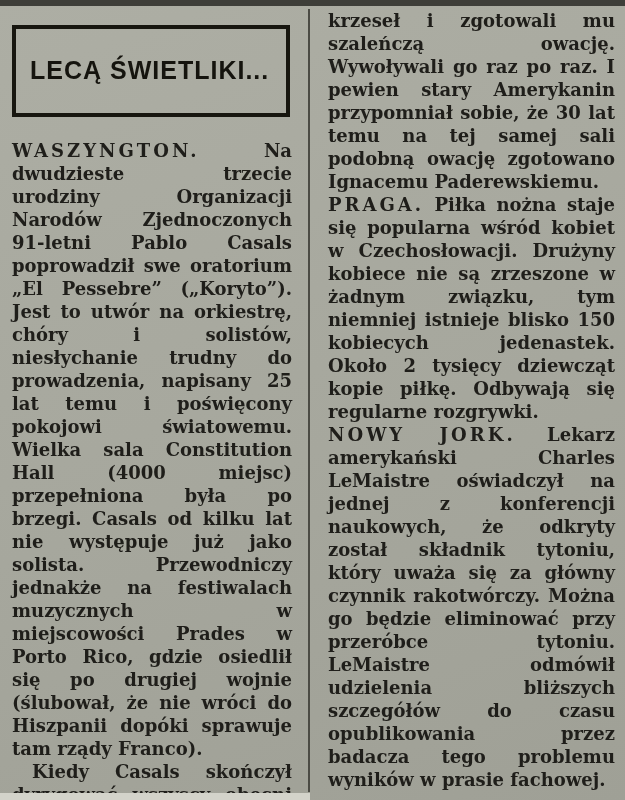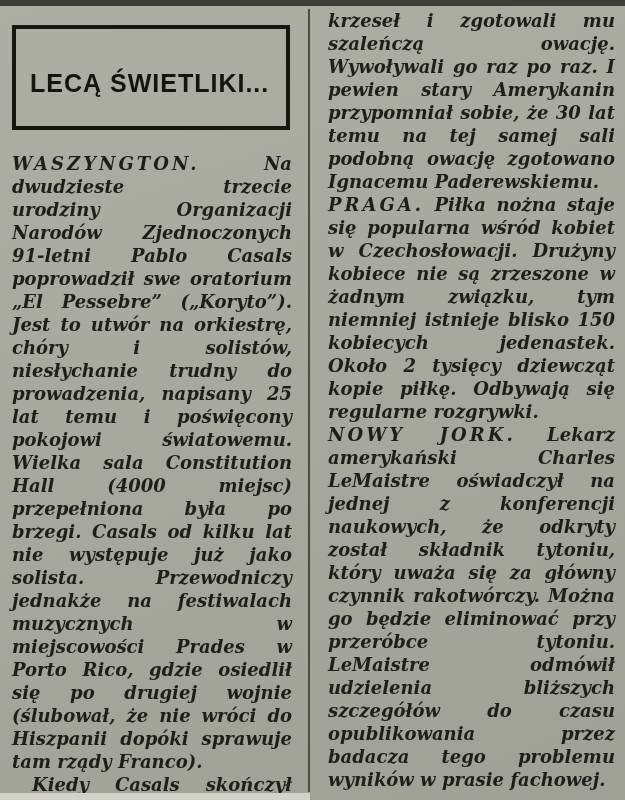--- a/index.html
+++ b/index.html
@@ -30,41 +30,40 @@
     box-sizing: border-box;
     padding: 9px 10px 8px 12px;
   }
   .col { box-sizing: border-box; }
   .col-left  { width: 296px; padding-right: 16px; }
   .col-right { flex: 1; border-left: 2px solid #4b4b44; padding-left: 18px; }
 
   .headline-box {
     border: 4px solid #17160f;
     margin: 16px 2px 22px 0;
-    padding: 40px 8px 28px 14px;
+    padding: 27px 8px 28px 14px;
   }
   .headline-box h1 {
     margin: 0;
     font-family: "Liberation Sans", sans-serif;
     font-weight: bold;
     font-size: 25px;
     letter-spacing: 1px;
     white-space: nowrap;
     color: #15140e;
   }
 
   p.article {
     margin: 0;
     font-size: 18px;
     font-weight: bold;
     line-height: 23px;
     text-align: justify;
     hyphens: auto;
     overflow-wrap: break-word;
-    font-style: italic;
   }
   p.article.indent { text-indent: 20px; }
   p.article.section-gap { }
   .dateline { letter-spacing: 3px; }
 </style>
 </head>
 <body>
 
 <div class="paper" lang="pl">
   <div class="top-edge"></div>

